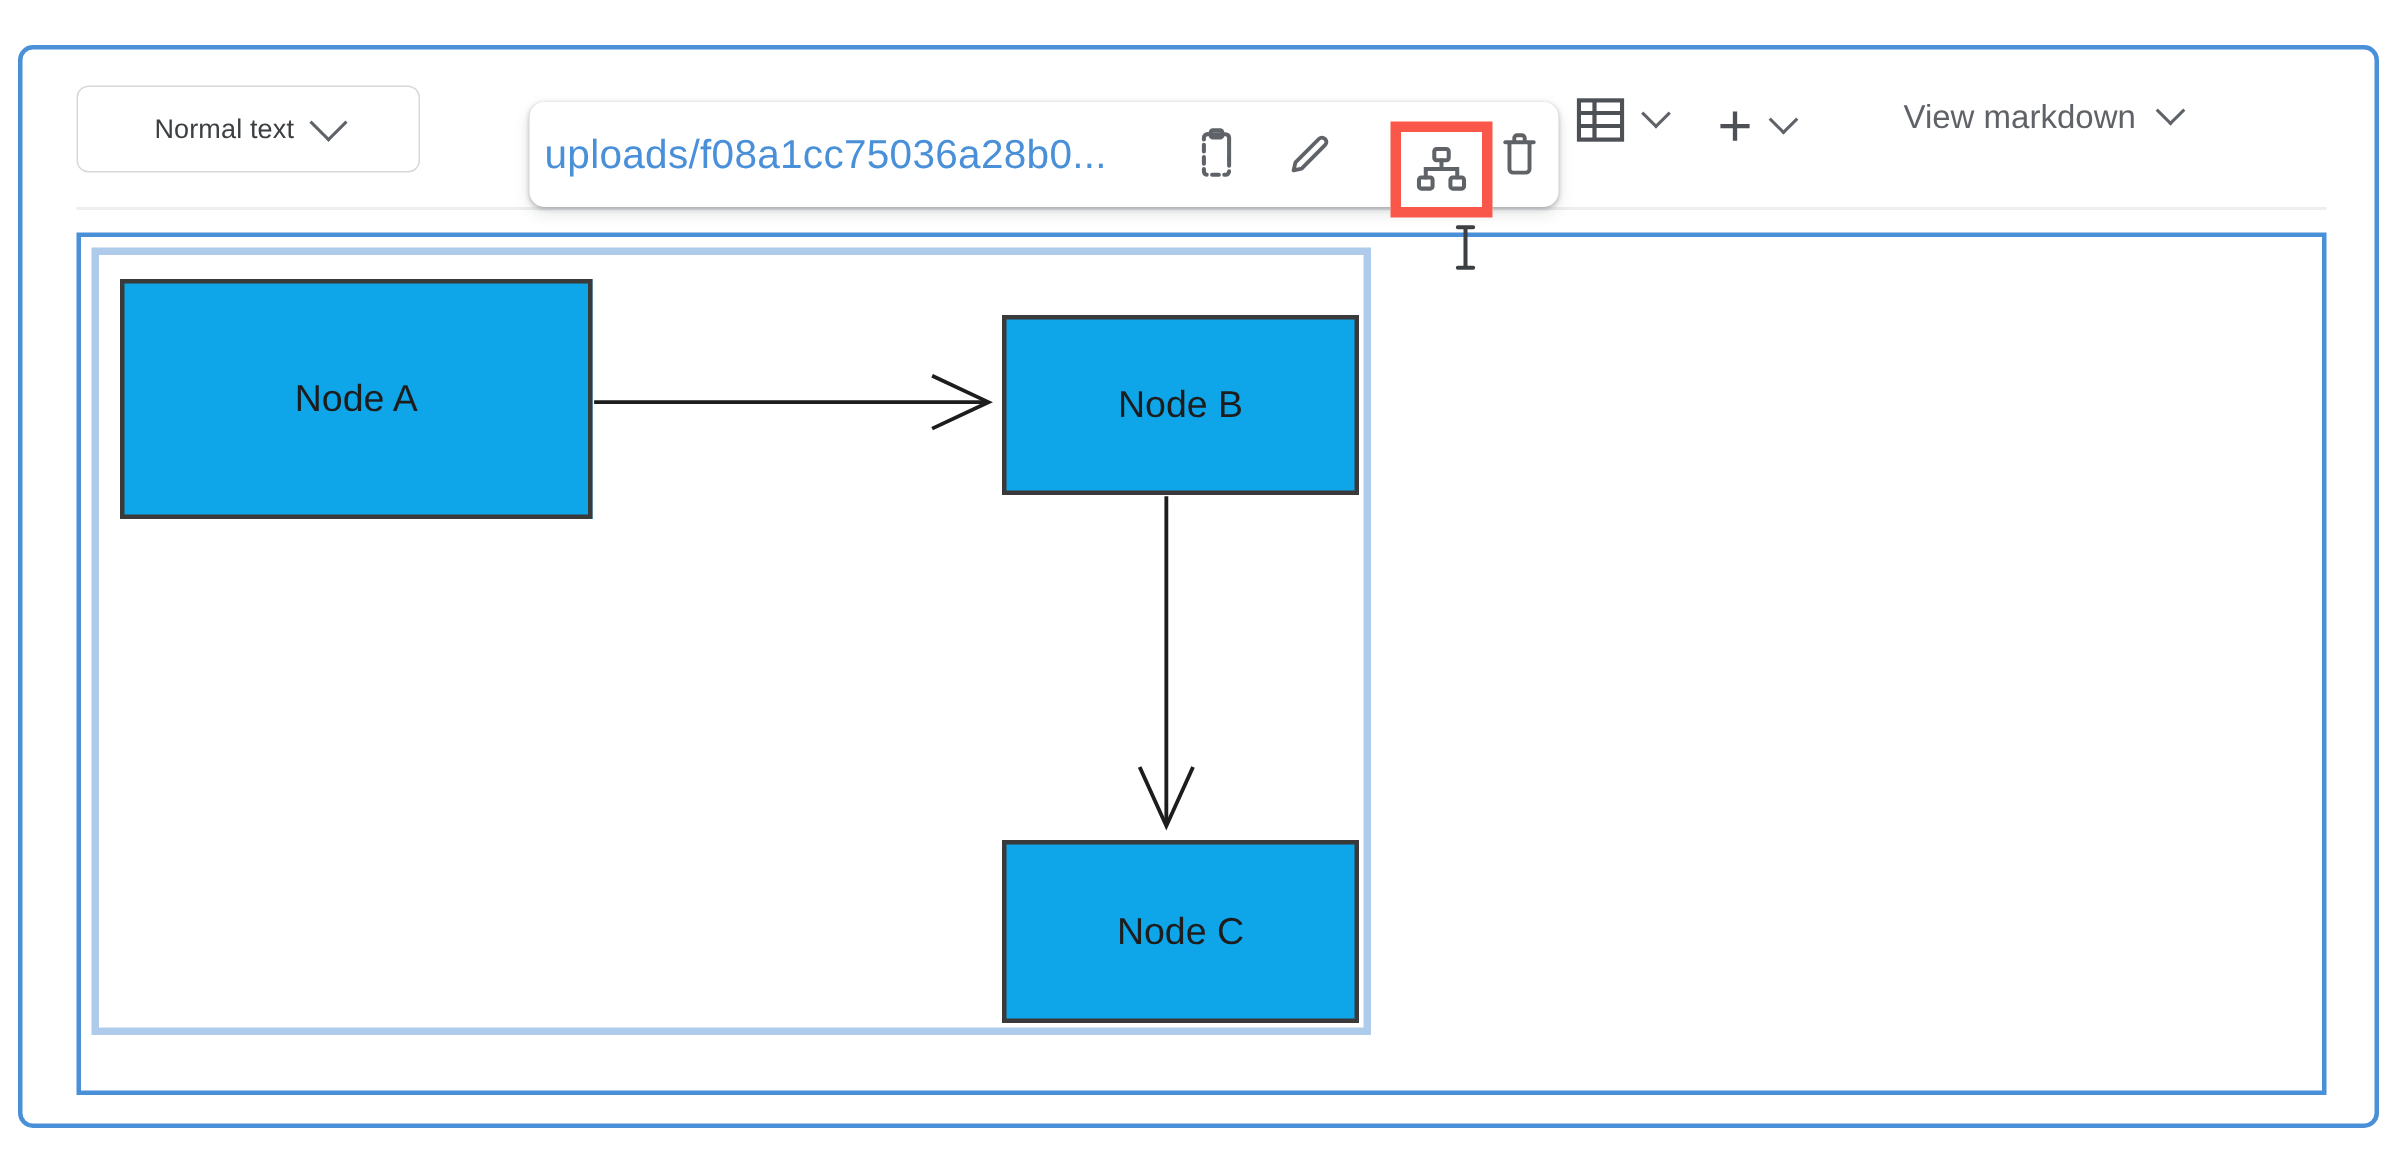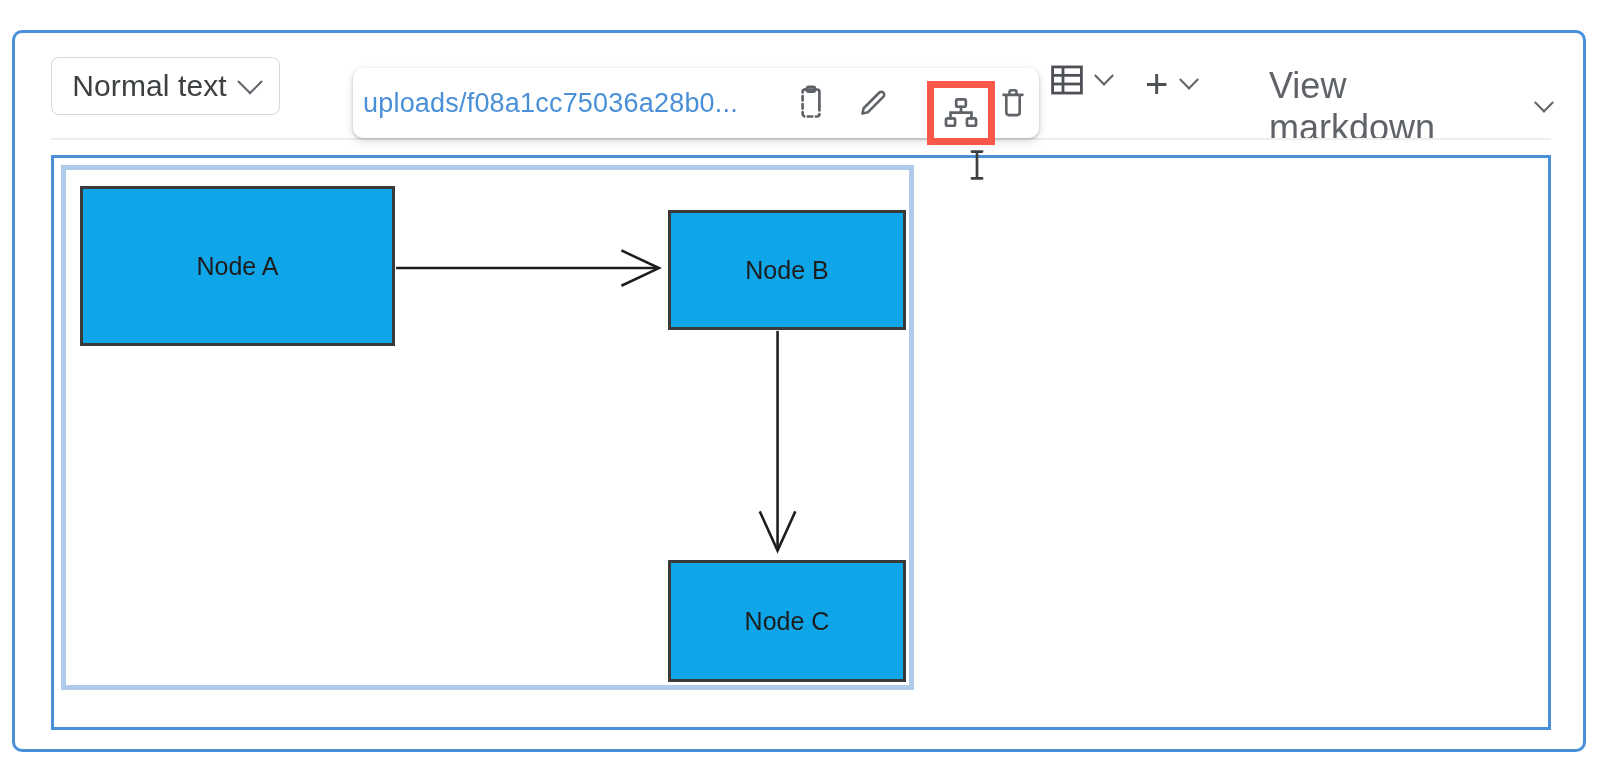--- a/index.html
+++ b/index.html
@@ -46,21 +46,21 @@
     box-sizing: border-box;
     border: 1.5px solid #d6d8da;
     border-radius: 8px;
     background: #ffffff;
     display: flex;
     align-items: center;
     justify-content: center;
     gap: 14px;
   }
   .style-select .label {
-    font-size: 30px;
+    font-size: 18px;
     color: #3c4043;
     letter-spacing: .1px;
   }
   .chev {
     display: inline-block;
     width: 16px;
     height: 16px;
     border-right: 2.6px solid #5f6368;
     border-bottom: 2.6px solid #5f6368;
     transform: rotate(45deg) translate(-3px,-3px);
@@ -115,21 +115,21 @@
   }
   .view-markdown {
     position: absolute;
     left: 1218px;
     top: 8px;
     display: flex;
     align-items: center;
     gap: 16px;
   }
   .view-markdown .label {
-    font-size: 36px;
+    font-size: 22px;
     color: #5f6368;
   }
 
   .tb-divider {
     position: absolute;
     left: 36px;
     top: 105px;
     width: 1500px;
     height: 2px;
     background: #eceef0;

